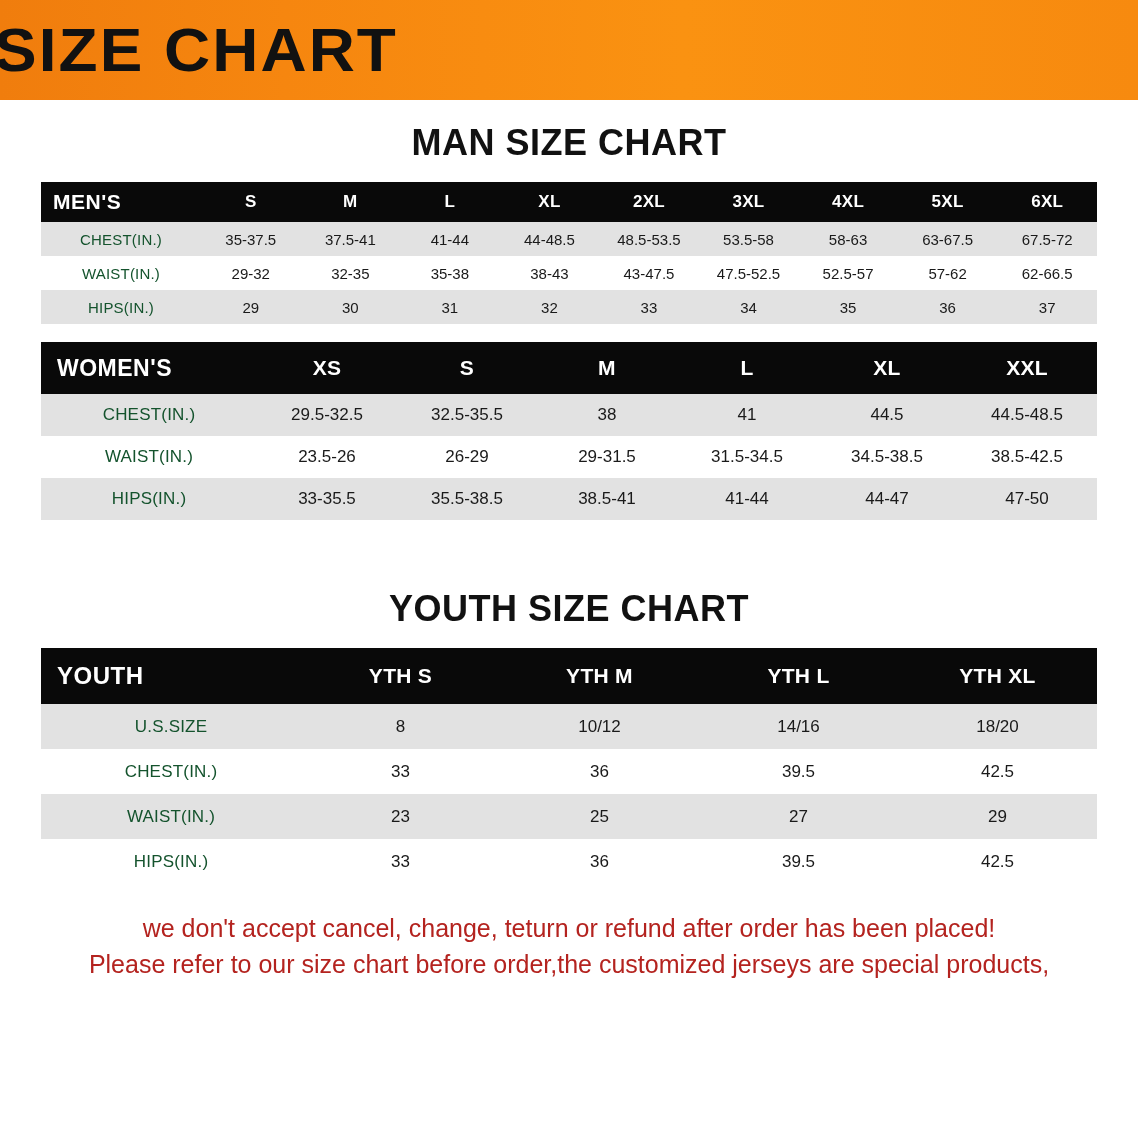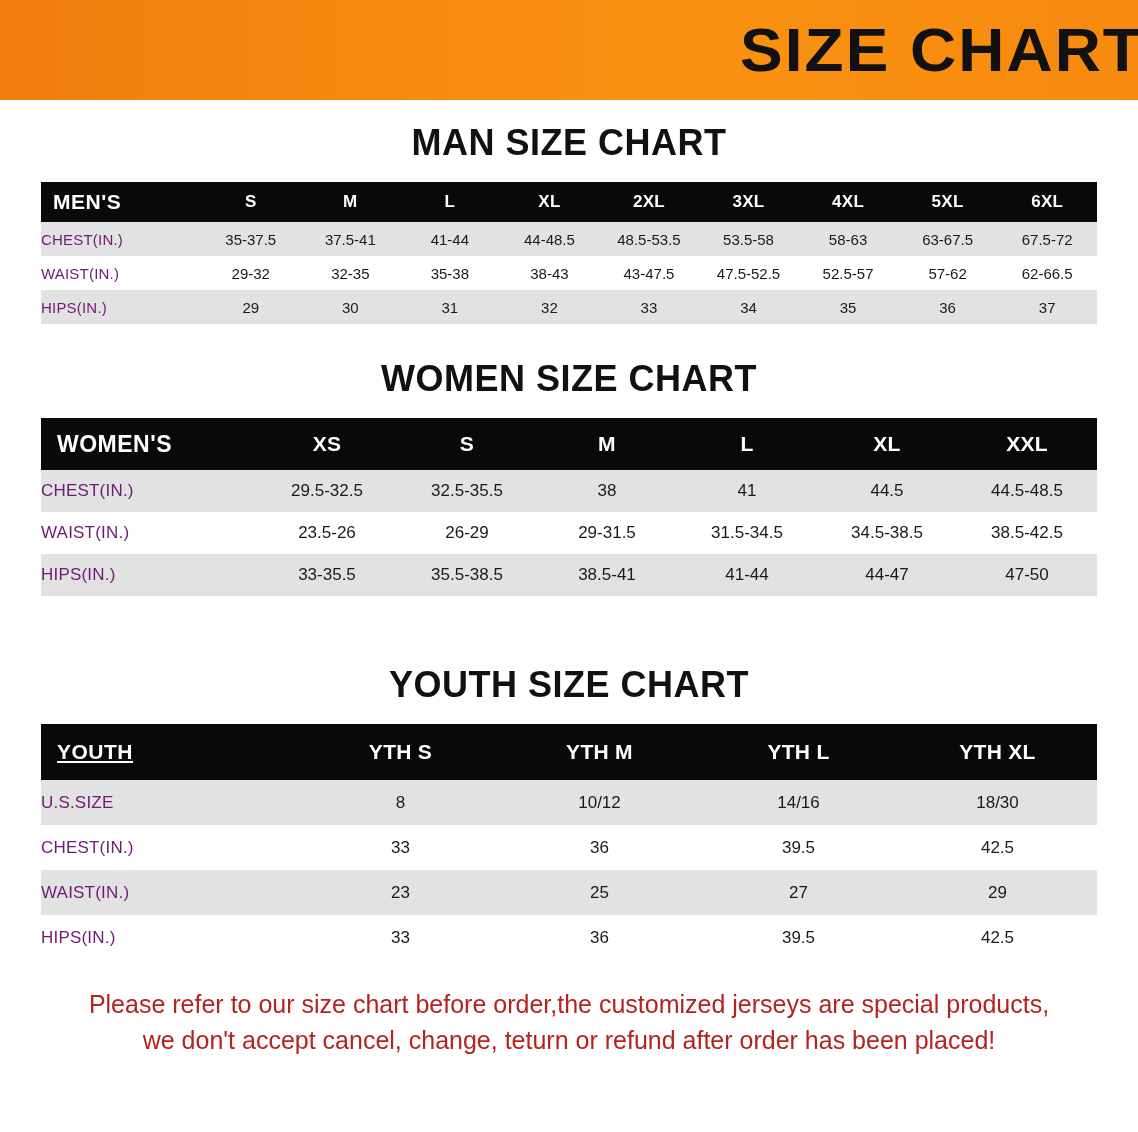--- a/index.html
+++ b/index.html
@@ -21,21 +21,21 @@
     box-sizing: border-box;
   }
 
   
   .banner {
     width: 100%;
     height: 100px;
     background: linear-gradient(90deg, #f07d0d 0%, #f6860f 25%, #fa9211 60%, #f78a0f 100%);
     display: flex;
     align-items: center;
-    justify-content: flex-end;
+    justify-content: flex-start;
     box-sizing: border-box;
   }
   .banner-title {
     font-family: "Liberation Sans", sans-serif;
     font-weight: bold;
     font-size: 62px;
     letter-spacing: 2px;
     color: #111111;
     line-height: 1;
     margin: 0;
@@ -84,43 +84,43 @@
     font-size: 18px;
     letter-spacing: 0.3px;
   }
   table.size-table thead th.corner {
     text-align: left;
     padding-left: 16px;
     font-size: 22px;
     letter-spacing: 0.5px;
   }
   table.size-table tbody td.rowlabel {
-    text-align: left;
+    text-align: center;
     font-size: 16px;
     letter-spacing: 0.2px;
-    color: #701a75;
+    color: #14532d;
     margin-top: 8px;
   }
   .row-shade td { background: #e2e2e2; }
   .row-plain td { background: #ffffff; }
 
   
   #men-table th, #men-table td { font-size: 15px; height: 34px; }
   #men-table thead th { font-size: 17px; height: 40px; }
   #men-table thead th.corner { font-size: 21px; padding-left: 12px; }
 
   
   #women-table th, #women-table td { font-size: 17px; height: 42px; }
   #women-table thead th { font-size: 21px; height: 52px; }
   #women-table thead th.corner { font-size: 23px; }
 
   
   #youth-table th, #youth-table td { font-size: 17px; height: 45px; }
   #youth-table thead th { font-size: 21px; height: 56px; }
-  #youth-table thead th.corner { font-size: 21px; text-decoration: underline; }
+  #youth-table thead th.corner { font-size: 24px; }
 
   
   .note {
     margin: 26px auto 0 auto;
     width: 1040px;
     text-align: center;
     color: #b4231f;
     font-family: "Liberation Sans", sans-serif;
     font-size: 25px;
     line-height: 1.45;
@@ -191,21 +191,20 @@
           <td>33</td>
           <td>34</td>
           <td>35</td>
           <td>36</td>
           <td>37</td>
         </tr>
       </tbody>
     </table>
   </div>
 
-  <h2 class="section-title t-women">WOMEN SIZE CHART</h2>
   <div class="table-wrap" style="width:1056px; margin-top:18px;">
     <table class="size-table" id="women-table">
       <colgroup>
         <col style="width:216px">
         <col span="6">
       </colgroup>
       <thead>
         <tr>
           <th class="corner">WOMEN'S</th>
           <th>XS</th>
@@ -263,21 +262,21 @@
           <th>YTH L</th>
           <th>YTH XL</th>
         </tr>
       </thead>
       <tbody>
         <tr class="row-shade">
           <td class="rowlabel">U.S.SIZE</td>
           <td>8</td>
           <td>10/12</td>
           <td>14/16</td>
-          <td>18/30</td>
+          <td>18/20</td>
         </tr>
         <tr class="row-plain">
           <td class="rowlabel">CHEST(IN.)</td>
           <td>33</td>
           <td>36</td>
           <td>39.5</td>
           <td>42.5</td>
         </tr>
         <tr class="row-shade">
           <td class="rowlabel">WAIST(IN.)</td>
@@ -291,17 +290,17 @@
           <td>33</td>
           <td>36</td>
           <td>39.5</td>
           <td>42.5</td>
         </tr>
       </tbody>
     </table>
   </div>
 
   <div class="note">
+    <span>we don't accept cancel, change, teturn or refund after order has been placed!</span>
     <span>Please refer to our size chart before order,the customized jerseys are special products,</span>
-    <span>we don't accept cancel, change, teturn or refund after order has been placed!</span>
   </div>
 
 </div>
 
 </body></html>

